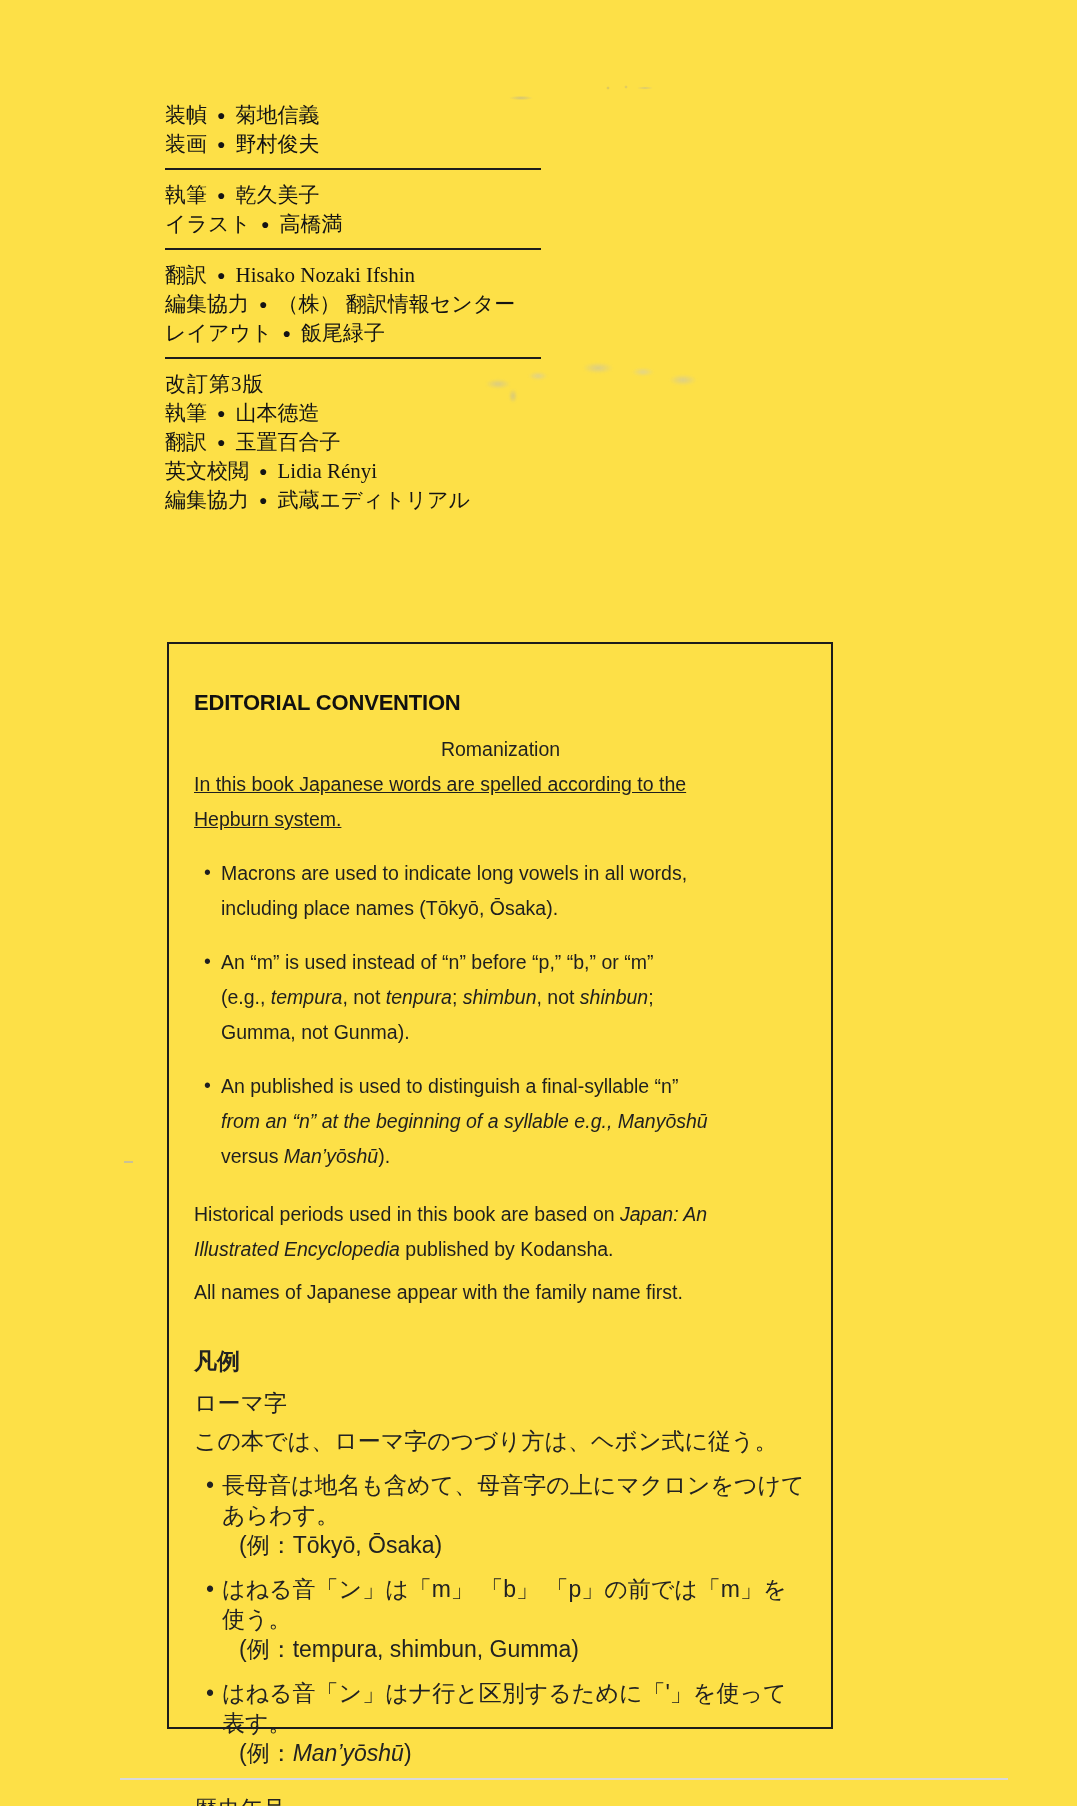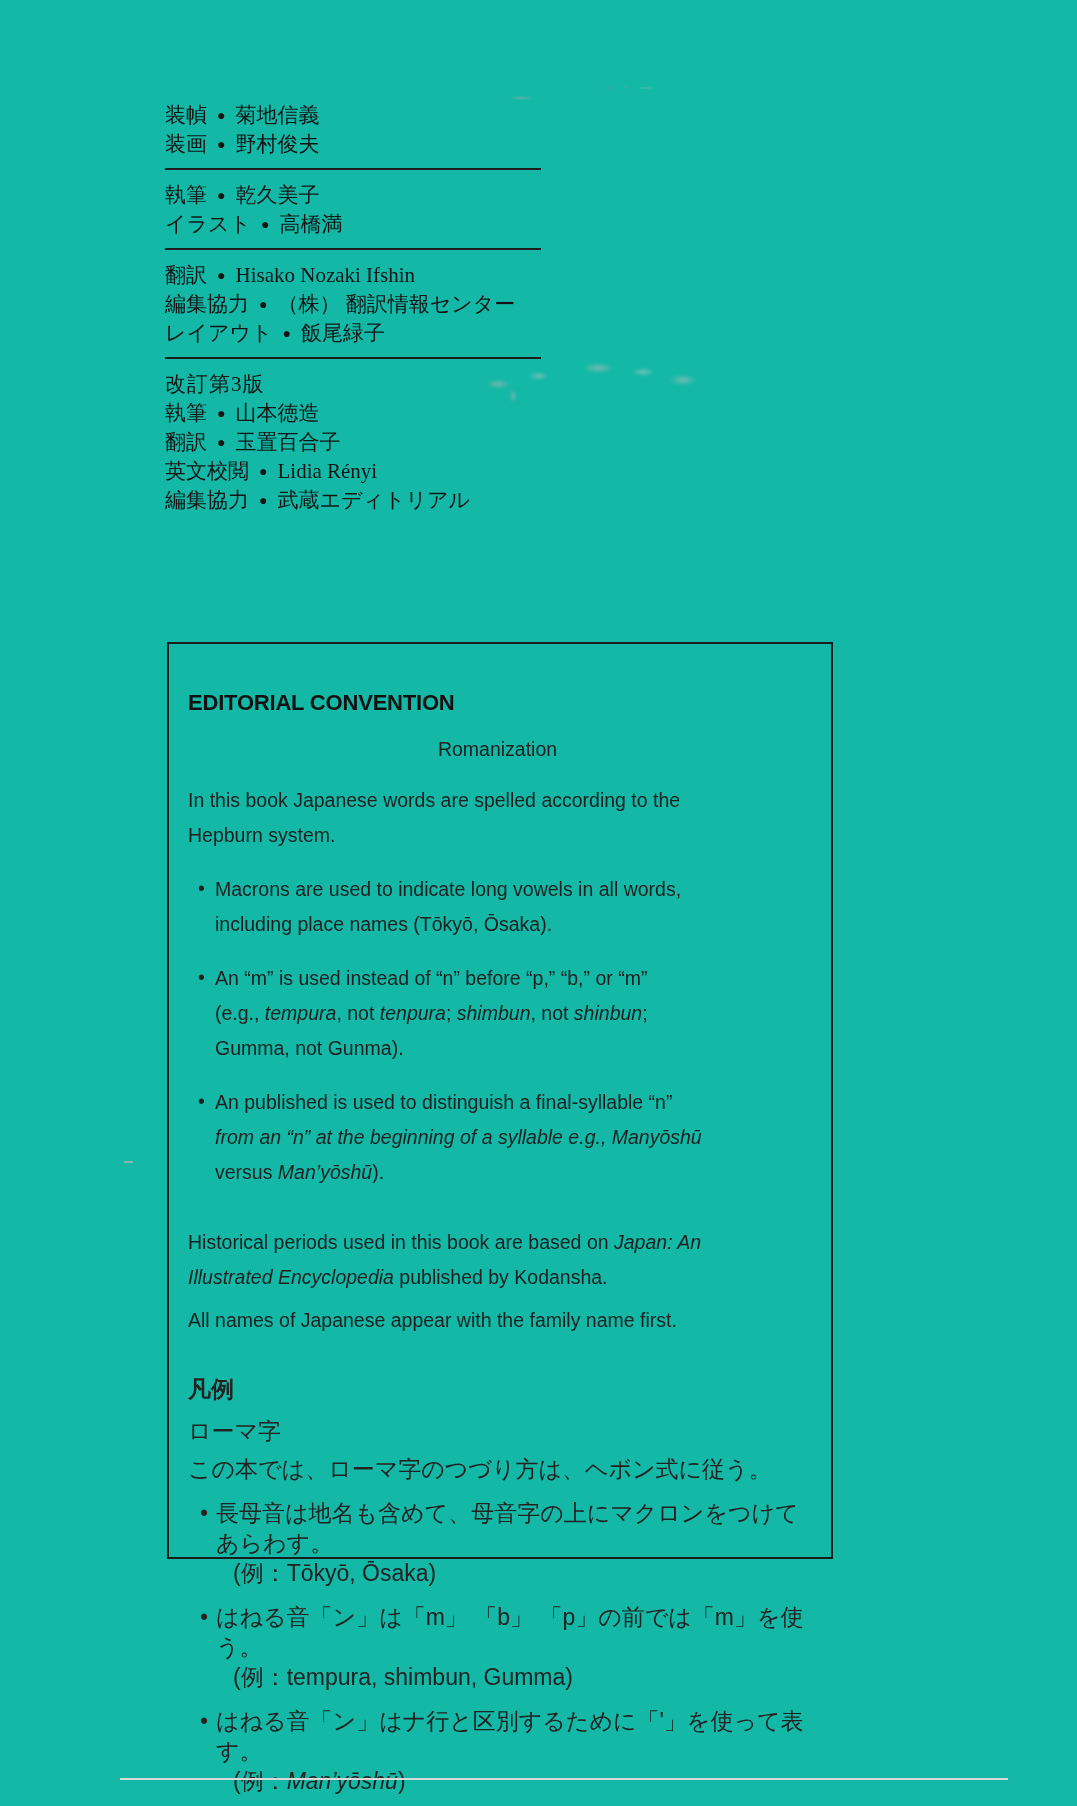--- a/index.html
+++ b/index.html
@@ -1,48 +1,48 @@
 <!DOCTYPE html>
 <html><head>
 <meta charset="utf-8">
 <style>
   html,body{margin:0;padding:0;}
   body{
     width:1077px;height:1806px;position:relative;background:#ffffff;
     font-family:"Liberation Sans","DejaVu Sans",sans-serif;color:#1c1c1c;
     overflow:hidden;
   }
-  .page{position:absolute;inset:0;background:#14b8a6;}
+  .page{position:absolute;inset:0;background:#fde047;}
 
   
   .credits{
     position:absolute;left:165px;top:101px;width:376px;
     font-family:"Liberation Serif","DejaVu Serif",serif;
     font-size:21px;line-height:29px;color:#141414;
   }
   .credit-line{white-space:nowrap;}
   .csep{font-size:14px;margin:0 10px;vertical-align:2px;}
   .crule{border:none;border-top:2px solid #1d1d1d;margin:9px 0 11px 0;width:376px;height:0;}
   .credit-heading{letter-spacing:1px;}
 
   
   .box{
-    position:absolute;left:167px;top:642px;width:666px;height:917px;
+    position:absolute;left:167px;top:642px;width:666px;height:1087px;
     border:2px solid #1c1c1c;box-sizing:border-box;
-    padding:46px 24px 0 19px;background:transparent;
+    padding:46px 24px 0 25px;background:transparent;
   }
   .box-title{
     font-weight:bold;font-size:22px;line-height:26px;letter-spacing:-0.2px;color:#111;
   }
   .en{font-size:19.5px;line-height:35px;color:#1f1f1f;}
   .en-sub{margin-top:16px;text-align:center;}
-  .en-intro{margin-top:16px;}
+  .en-intro{margin-top:0;text-decoration:underline;}
   .en-bullet{position:relative;padding-left:27px;margin-top:19px;}
   .bmark{position:absolute;left:10px;top:-1px;}
-  .en-para{margin-top:35px;}
+  .en-para{margin-top:23px;}
   .en-para2{margin-top:8px;}
 
   .jp{font-size:23px;line-height:30px;margin-top:36px;color:#222;}
   .jp-heading{font-weight:bold;}
   .jp-sub{margin-top:12px;}
   .jp-intro{margin-top:8px;}
   .jp-bullet{position:relative;padding-left:28px;margin-top:14px;}
   .jp-bullet .bmark{left:12px;top:0;}
   .jp-example{padding-left:17px;}
   .jp-s2head{margin-top:26px;}

